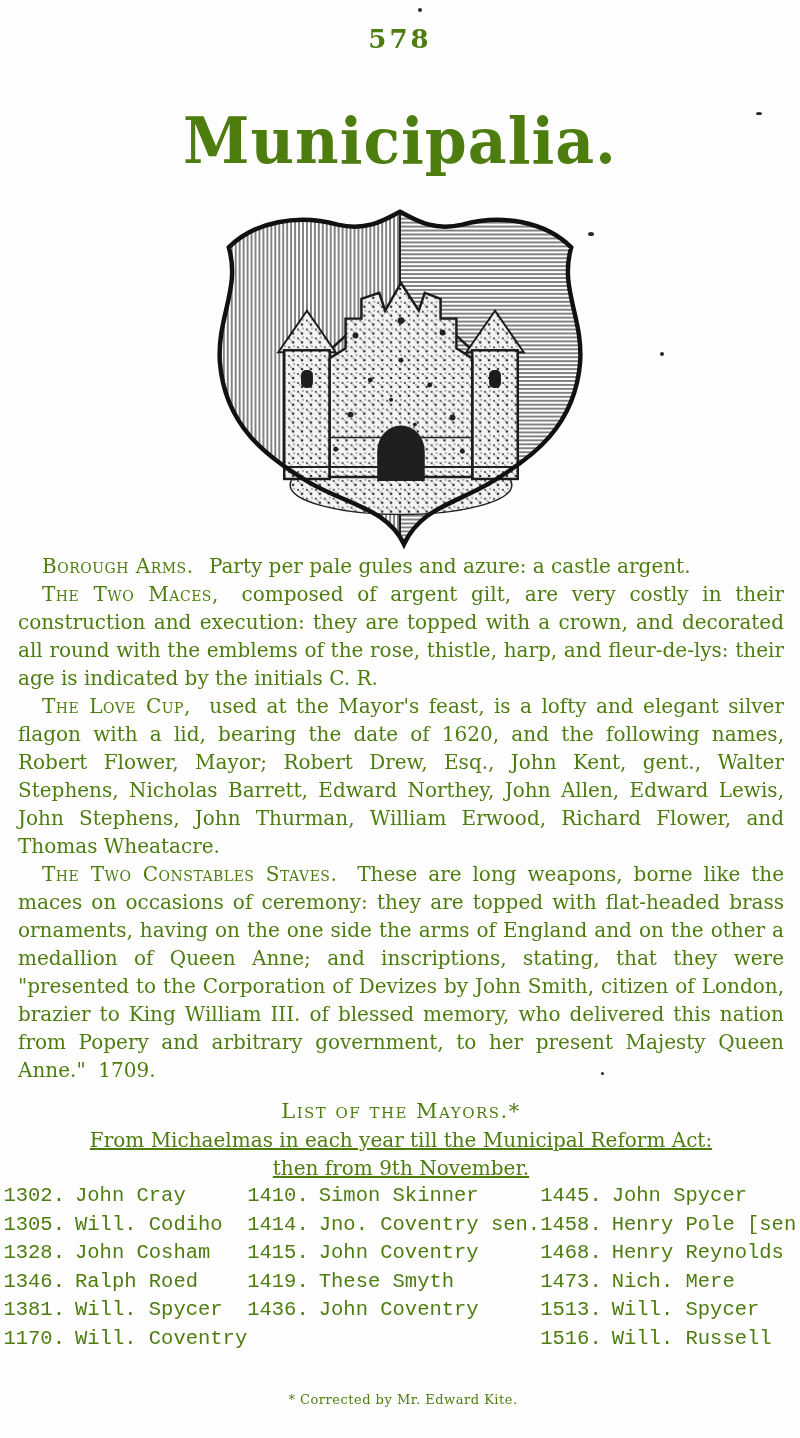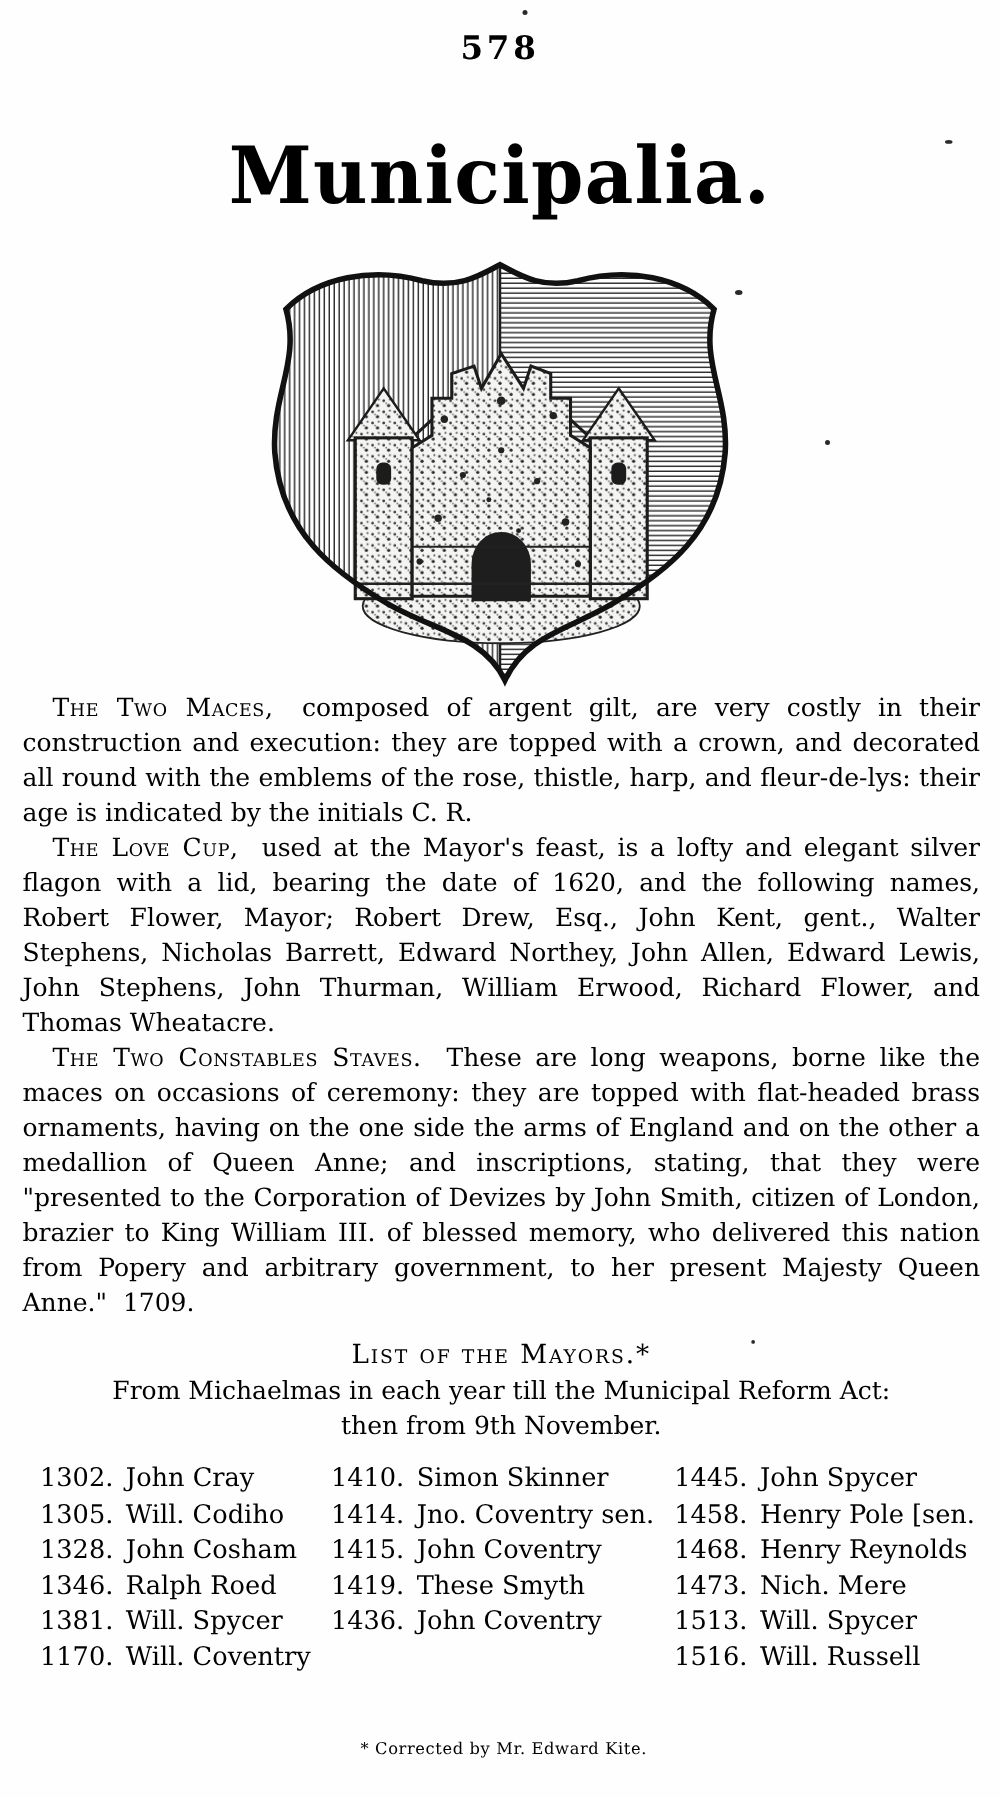--- a/index.html
+++ b/index.html
@@ -2,21 +2,21 @@
 <html><head>
 <meta charset="utf-8">
 <style>
   html,body{margin:0;padding:0;background:#ffffff;}
   .page{
     position:relative;
     width:800px;height:1438px;
     background:#fefefe;
     overflow:hidden;
     font-family:"DejaVu Serif", serif;
-    color:#000000;
+    color:#4d7c0f;
   }
   .page-number{
     position:absolute;top:24px;left:0;width:100%;
     text-align:center;font-size:26px;letter-spacing:3px;font-weight:600;
   }
   .main-title{
     position:absolute;top:106px;left:0;width:100%;
     text-align:center;font-size:60px;font-weight:700;
     font-family:"DejaVu Serif", serif;
     letter-spacing:1px;
@@ -41,28 +41,28 @@
     margin-right:9px;
   }
   .mayors-heading{
     margin-top:15px;
     text-align:center;
     font-variant:small-caps;
     letter-spacing:1.5px;
     font-size:21px;
   }
   .mayors-sub{
-    width:672px;margin:3px auto 14px auto;
+    width:672px;margin:3px auto 0 auto;
     text-align:center;
-    font-size:20px;line-height:28px;
+    font-size:20px;line-height:28px;text-decoration:underline;
   }
   .mayors-table{
-    display:flex;justify-content:space-between;
+    display:flex;justify-content:center;
     padding:0 4px 0 14px;
-    font-size:20.5px;line-height:28.5px;
+    font-size:20.5px;line-height:28.5px;font-family:Liberation Mono, monospace;
   }
   .mrow{white-space:nowrap;}
   .myear{display:inline-block;min-width:54px;margin-right:10px;}
   .footnote{
     position:absolute;top:1392px;left:3px;width:100%;
     text-align:center;
     font-size:13px;font-weight:400;letter-spacing:0.5px;
   }
   .speck{position:absolute;background:#2a2a2a;border-radius:50%;}
 </style>
@@ -167,20 +167,24 @@
                C 372 226, 330 258, 286 284
                C 248 306, 216 310, 199 346
                C 182 310, 142 306, 104 284
                C 60 258, 18 226, 13 162
                C 10 116, 34 88, 22 46 Z" fill="none" stroke="#111" stroke-width="4.5"></path>
     </svg>
   </div>
 
   <div class="content">
 
+    <p class="para">
+      <span class="lead">Borough Arms.</span>
+      <span>Party per pale gules and azure: a castle argent.</span>
+    </p>
 
     <p class="para">
       <span class="lead">The Two Maces,</span>
       <span>composed of argent gilt, are very costly in their construction and execution: they are topped with a crown, and decorated all round with the emblems of the rose, thistle, harp, and fleur-de-lys: their age is indicated by the initials C. R.</span>
     </p>
 
     <p class="para">
       <span class="lead">The Love Cup,</span>
       <span>used at the Mayor's feast, is a lofty and elegant silver flagon with a lid, bearing the date of 1620, and the following names, Robert Flower, Mayor; Robert Drew, Esq., John Kent, gent., Walter Stephens, Nicholas Barrett, Edward Northey, John Allen, Edward Lewis, John Stephens, John Thurman, William Erwood, Richard Flower, and Thomas Wheatacre.</span>
     </p>

